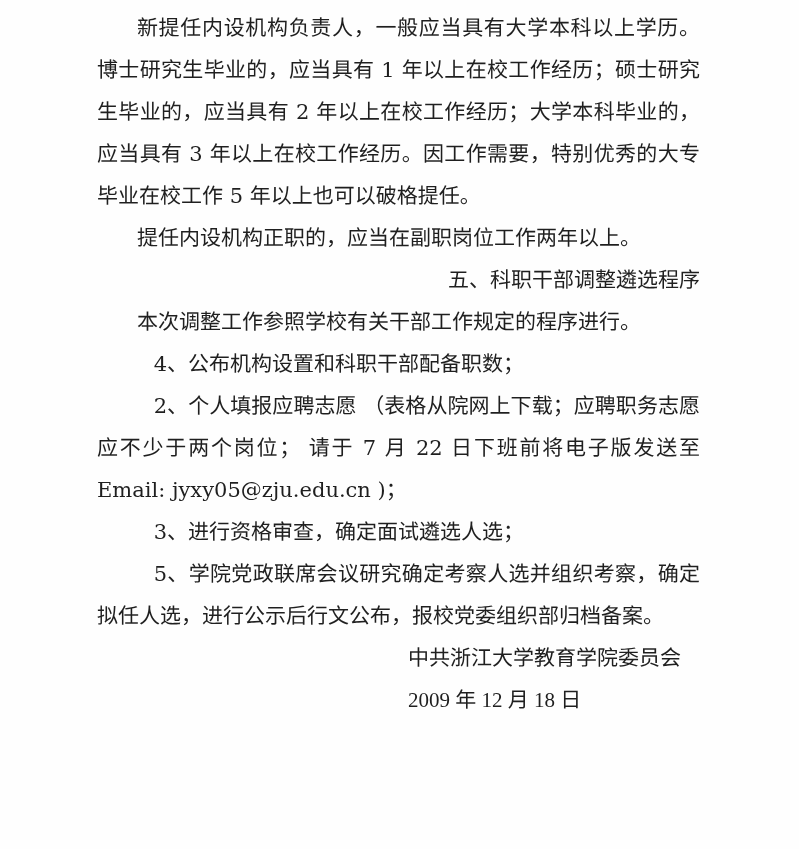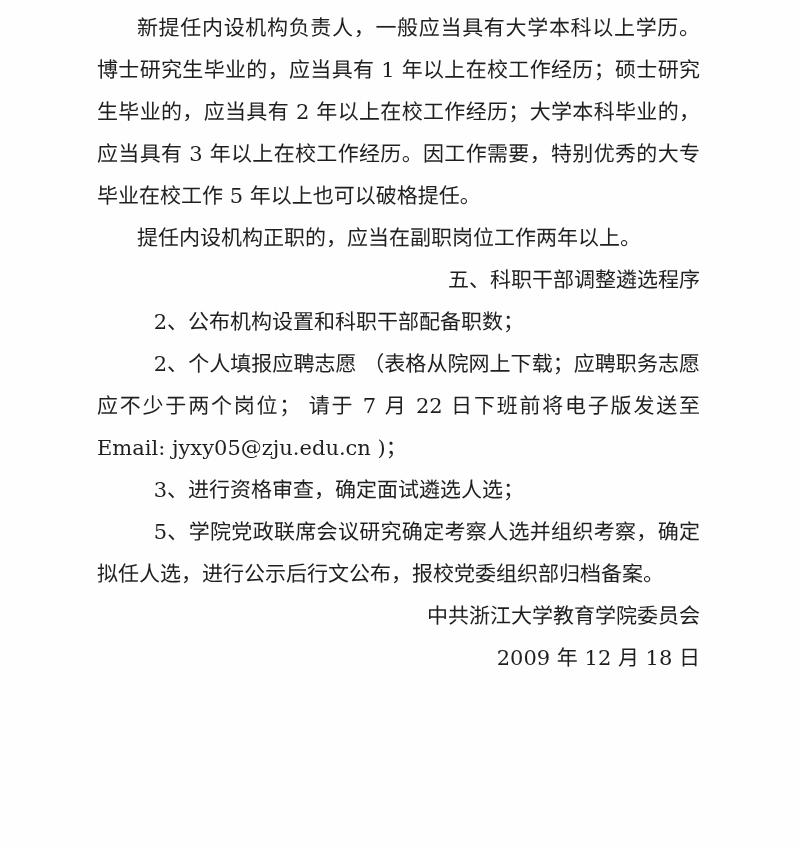--- a/index.html
+++ b/index.html
@@ -35,36 +35,38 @@
     text-indent: 0.35em;
     text-align: right;
   }
   .signature-block {
     width: 292px;
     margin-left: auto;
     margin-right: 0;
   }
   .signature-block p {
     text-indent: 0;
-    text-align: right;
+    text-align: left;
+    font-family: Liberation Serif, serif;
   }
 </style>
 </head>
 <body>
 
 <div class="page">
 
   <p class="body-para">新提任内设机构负责人，一般应当具有大学本科以上学历。博士研究生毕业的，应当具有 1 年以上在校工作经历；硕士研究生毕业的，应当具有 2 年以上在校工作经历；大学本科毕业的，应当具有 3 年以上在校工作经历。因工作需要，特别优秀的大专毕业在校工作 5 年以上也可以破格提任。</p>
 
   <p class="body-para">提任内设机构正职的，应当在副职岗位工作两年以上。</p>
 
   <p class="section-heading">五、科职干部调整遴选程序</p>
 
+  <p class="body-para">本次调整工作参照学校有关干部工作规定的程序进行。</p>
 
-  <p class="list-item">2、公布机构设置和科职干部配备职数；</p>
+  <p class="list-item">4、公布机构设置和科职干部配备职数；</p>
 
   <p class="list-item">2、个人填报应聘志愿 （表格从院网上下载；应聘职务志愿应不少于两个岗位； 请于 7 月 22 日下班前将电子版发送至 Email: jyxy05@zju.edu.cn )；</p>
 
   <p class="list-item">3、进行资格审查，确定面试遴选人选；</p>
 
 
   <p class="list-item">5、学院党政联席会议研究确定考察人选并组织考察，确定拟任人选，进行公示后行文公布，报校党委组织部归档备案。</p>
 
   <div class="signature-block">
     <p>中共浙江大学教育学院委员会</p>

